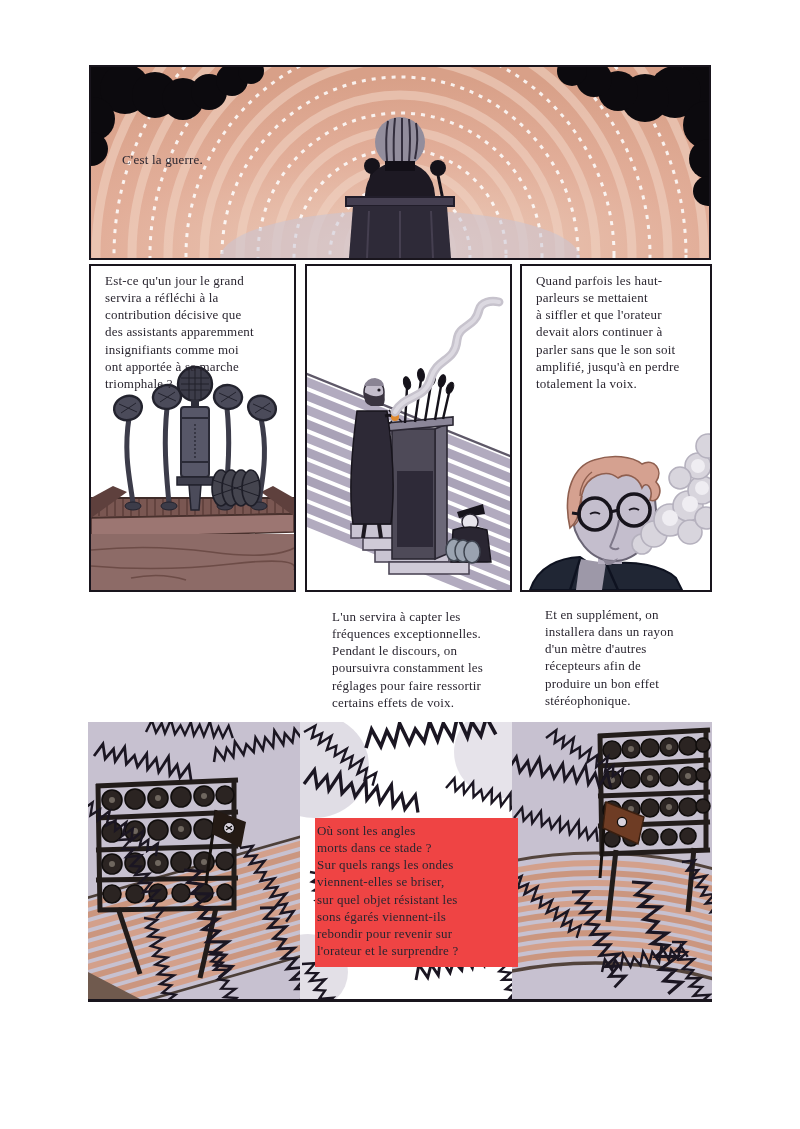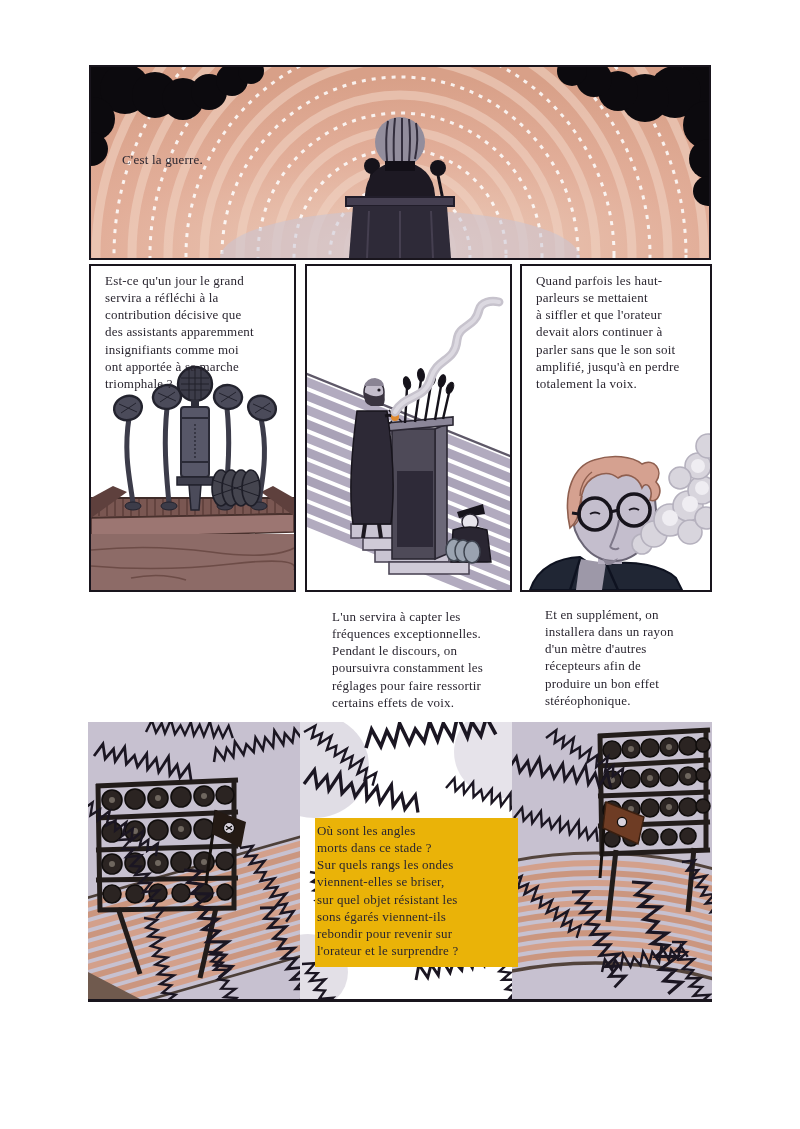--- a/index.html
+++ b/index.html
@@ -3,21 +3,21 @@
 <meta charset="utf-8">
 <style>
   html,body{margin:0;padding:0;background:#ffffff;}
   .page{position:relative;width:800px;height:1016px;background:#ffffff;overflow:hidden;
         font-family:Liberation Serif, serif;border-radius:12px;}
   .panel{position:absolute;border:2px solid #19151d;box-sizing:border-box;background:#fff;overflow:hidden;}
   .art{position:absolute;overflow:hidden;}
   .panel svg,.art svg{display:block;width:100%;height:100%;}
   .txt{position:absolute;font-size:13px;line-height:1.32;letter-spacing:.2px;color:#2a2630;
        white-space:pre-line;margin:0;}
-  .qbox{background:#eab308;padding:4px 4px 8px 2px;}
+  .qbox{background:#ef4444;padding:4px 4px 8px 2px;}
   .bottom-line{position:absolute;left:88px;top:999px;width:624px;height:3px;background:#19151d;}
   .page-number{position:absolute;left:0;top:1020px;width:800px;text-align:center;
        font-size:15px;color:#c2410c;letter-spacing:1px;}
 </style>
 </head>
 <body>
 
 <div class="page">
 
   <section class="panel" style="left:89px;top:65px;width:622px;height:195px;">

